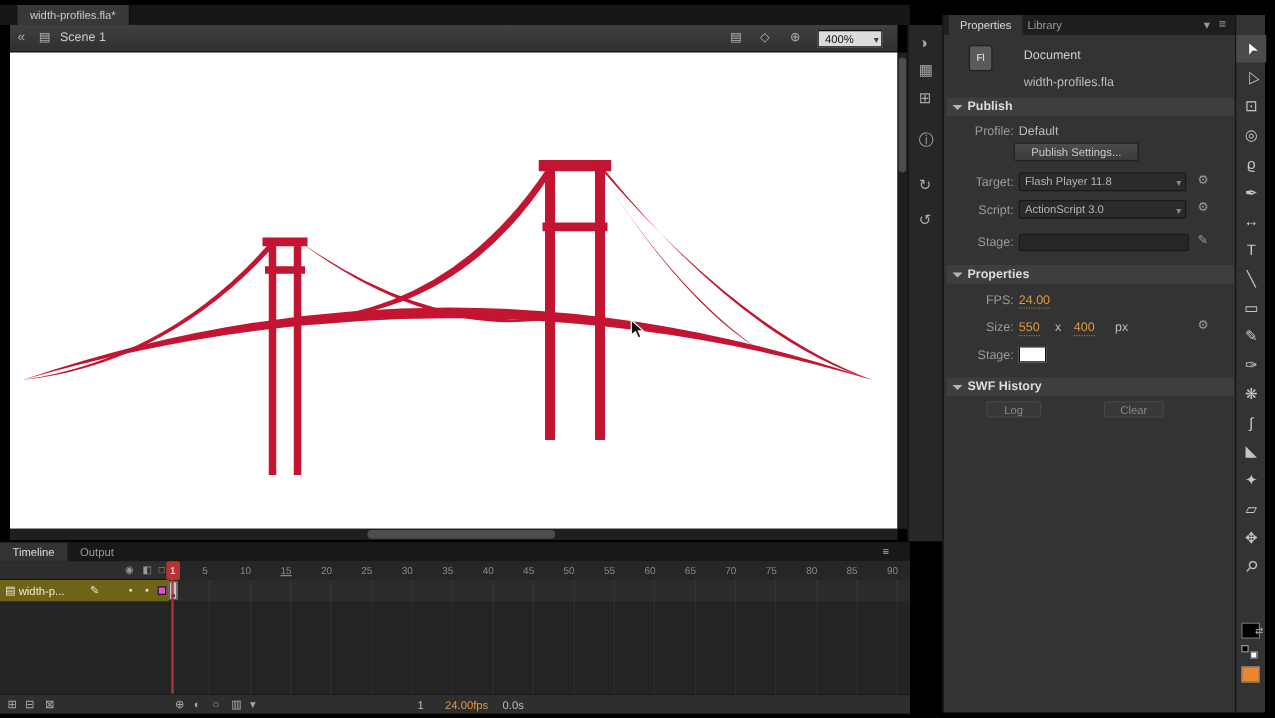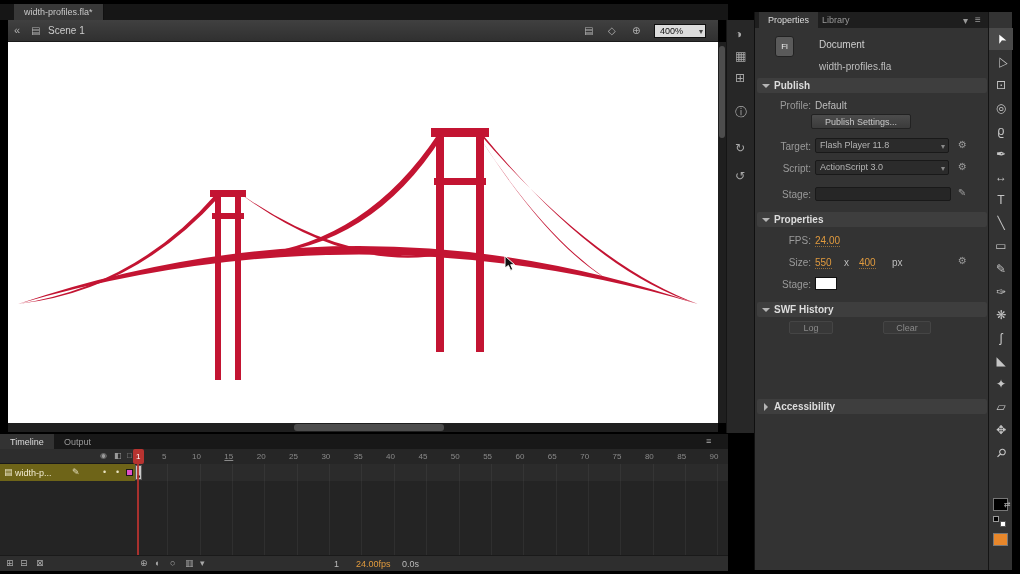--- a/index.html
+++ b/index.html
@@ -331,23 +331,20 @@
     <span class="fval" style="left:137px;top:245px" data-name="size-unit">px</span>
     <span class="flabel" style="top:267px" data-name="stage-label">Stage:</span>
     <div class="swatch" style="left:60px;top:265px;width:22px;height:13px;background:var(--stagebg)" data-name="stage-color-swatch"></div>
 
     <div class="sect" style="top:290px" data-name="section-swf-history">
       <span data-name="section-swf-history-title">SWF History</span>
     </div>
     <div class="pbtn muted" style="left:34px;top:309px;width:44px;height:13px;line-height:12px" data-name="swf-log-button">Log</div>
     <div class="pbtn muted" style="left:128px;top:309px;width:48px;height:13px;line-height:12px" data-name="swf-clear-button">Clear</div>
 
-    <div class="sect collapsed" style="top:387px" data-name="section-accessibility">
-      <span data-name="section-accessibility-title">Accessibility</span>
-    </div>
   <span class="icon i-target-wrench-icon" data-name="target-wrench-icon">⚙</span>
       <span class="icon i-script-wrench-icon" data-name="script-wrench-icon">⚙</span>
       <span class="icon i-class-edit-icon" data-name="class-edit-icon">✎</span>
       <span class="icon i-size-wrench-icon" data-name="size-wrench-icon">⚙</span>
     </div>
 
   <div id="toolbar" data-name="tools-panel">
     <div id="stroke-swatch" data-name="stroke-color-swatch"></div>
     <div id="bw-icon" data-name="default-colors-icon">
         <span class="bw-b" data-name="black-swatch"></span>

